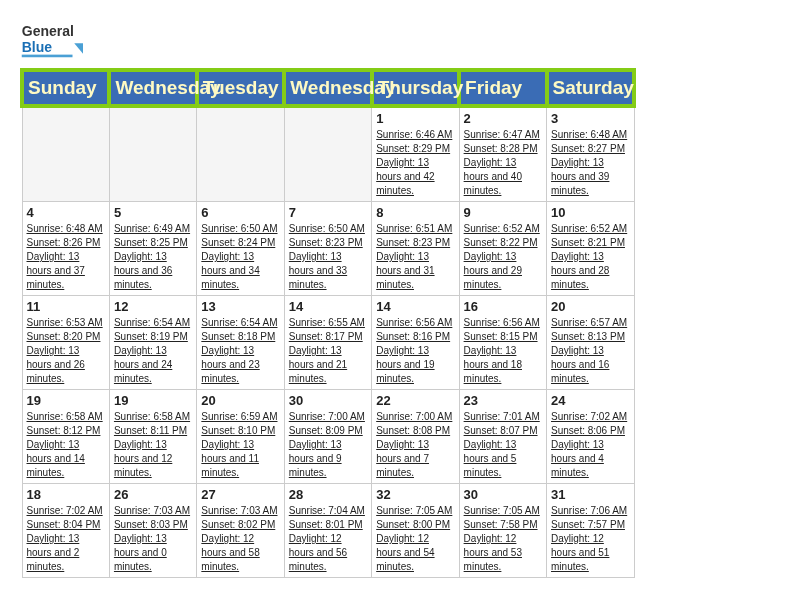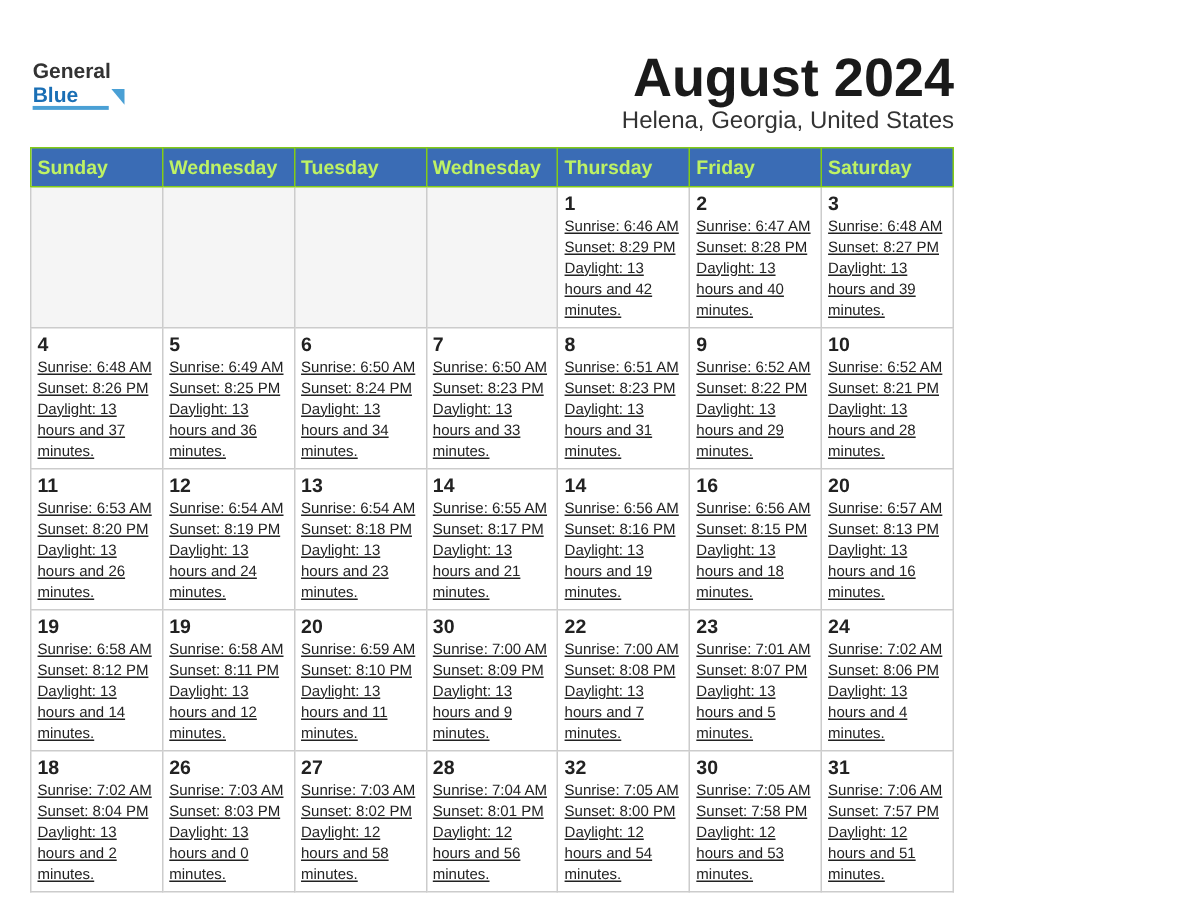--- a/index.html
+++ b/index.html
@@ -5,21 +5,21 @@
     * { box-sizing: border-box; margin: 0; padding: 0; }
     body {
       font-family: Arial, sans-serif;
       background: #fff;
       width: 792px;
       height: 612px;
       overflow: hidden;
     }
     .page {
       width: 656px;
-      padding: 32px 20px 10px 20px;
+      padding: 16px 20px 10px 20px;
     }
     .header {
       display: flex;
       justify-content: space-between;
       align-items: flex-start;
       margin-bottom: 8px;
     }
     .title-block {
       text-align: right;
     }
@@ -34,26 +34,26 @@
       font-weight: normal;
       color: #333;
     }
     .calendar {
       width: 100%;
       border-collapse: collapse;
       table-layout: fixed;
     }
     .calendar th {
       background: #3a6cb5;
-      color: #bef264;
-      font-size: 13px;
+      color: #fef9c3;
+      font-size: 19px;
       font-weight: bold;
       padding: 5px 4px;
       text-align: left;
-      border: 1px solid #84cc16;
+      border: 4px solid #84cc16;
     }
     .calendar td {
       border: 1px solid #ccc;
       vertical-align: top;
       padding: 3px 4px;
       font-size: 10.5px;
       color: #222;
       height: 82px;
       background: #fff;
     }
@@ -90,24 +90,20 @@
 
 <div class="page">
   <div class="header">
     <div class="logo-container">
       <svg class="logo-svg" viewBox="0 0 80 48">
         <text x="2" y="22" font-family="Arial" font-size="16" font-weight="bold" fill="#333">General</text>
         <text x="2" y="40" font-family="Arial" font-size="16" font-weight="bold" fill="#1a6fb5">Blue</text>
         <polygon points="62,30 72,30 72,42" fill="#4aa0d5"></polygon>
         <rect x="2" y="43" width="58" height="3" fill="#4aa0d5"></rect>
       </svg>
-    </div>
-    <div class="title-block">
-      <h1>August 2024</h1>
-      <h2>Helena, Georgia, United States</h2>
     </div>
   </div>
 
   <table class="calendar">
     <thead>
       <tr>
         <th>Sunday</th>
         <th>Wednesday</th>
         <th>Tuesday</th>
         <th>Wednesday</th>

